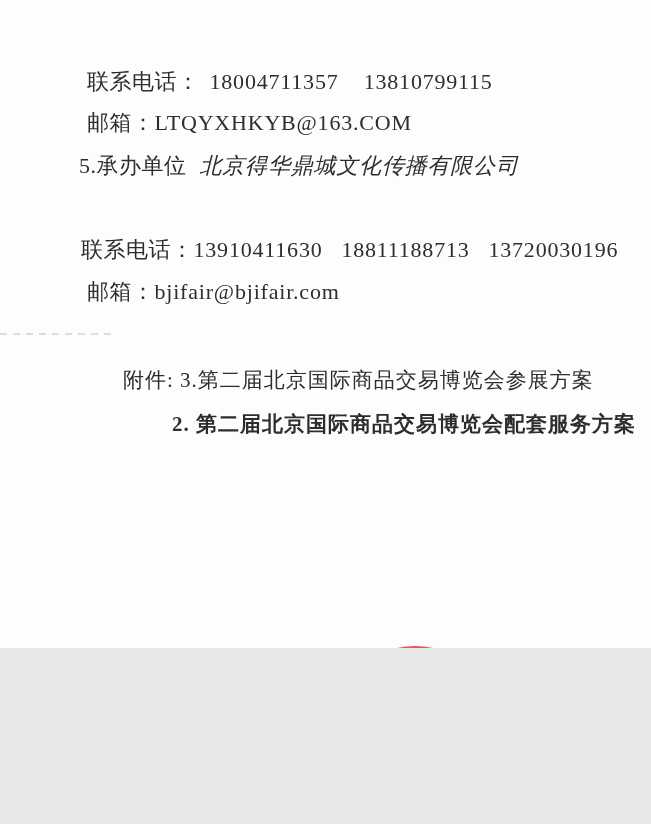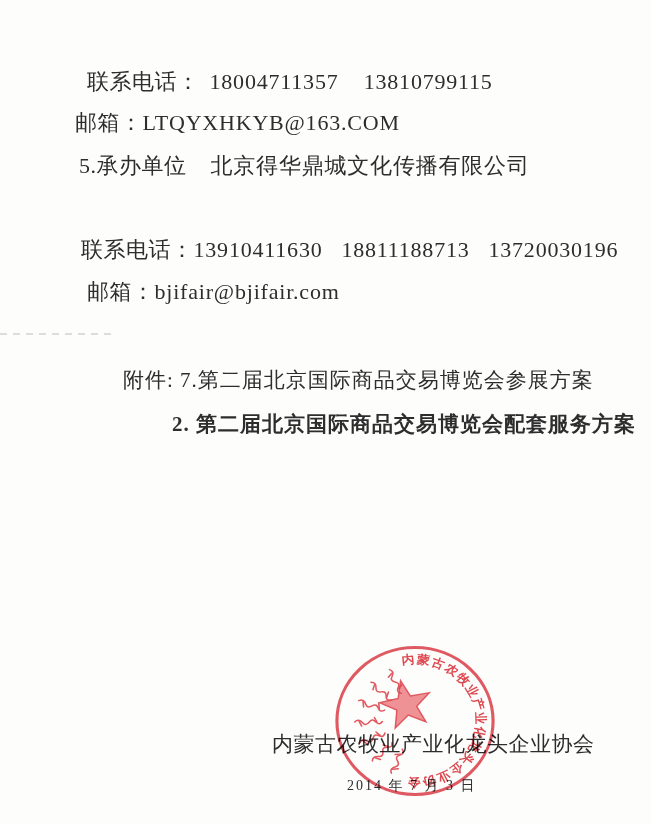--- a/index.html
+++ b/index.html
@@ -1,19 +1,19 @@
 <!DOCTYPE html>
 <html><head>
 <meta charset="utf-8">
 <style>
   html, body { margin: 0; padding: 0; background: #e8e8e8; }
   .page {
     position: relative;
     width: 651px;
-    height: 824px;
+    height: 648px;
     margin: 0 auto;
     background: #fdfdfc;
     overflow: hidden;
     font-family: "Liberation Serif", "DejaVu Serif", serif;
     color: #2d2d2d;
   }
   .line {
     position: absolute;
     white-space: pre;
     font-size: 22px;
@@ -59,41 +59,41 @@
 </style>
 </head>
 <body>
 
 <div class="page">
 
   <div class="line" style="left:63px; top:44px;">
     <span>联系电话：</span><span class="val num-val" style="margin-left:10px;">18004711357    13810799115</span>
   </div>
 
-  <div class="line" style="left:51px; top:85px;">
+  <div class="line" style="left:63px; top:85px;">
     <span>邮箱：</span><span class="val email-val">LTQYXHKYB@163.COM</span>
   </div>
 
   <div class="line" style="left:55px; top:128px;">
-    <span>5.承办单位</span><span class="val" style="margin-left:24px;">北京得华鼎城文化传播有限公司</span>
+    <span>5.承办单位</span><span class="val" style="margin-left:13px;font-style:italic;">北京得华鼎城文化传播有限公司</span>
   </div>
 
 
   <div class="line" style="left:57px; top:212px;">
     <span>联系电话：</span><span class="val num-val">13910411630   18811188713   13720030196</span>
   </div>
 
   <div class="line" style="left:63px; top:254px;">
     <span>邮箱：</span><span class="val email-val">bjifair@bjifair.com</span>
   </div>
 
   <div class="artifact"></div>
 
   <div class="line attach" style="left:98px; top:344px;">
-    <span>附件: </span><span>7.第二届北京国际商品交易博览会参展方案</span>
+    <span>附件: </span><span>3.第二届北京国际商品交易博览会参展方案</span>
   </div>
   <div class="line attach" style="left:147px; top:388px;font-weight:bold;">
     <span>2. 第二届北京国际商品交易博览会配套服务方案</span>
   </div>
 
   <div class="org-line" style="left:272px; top:733px;">内蒙古农牧业产业化龙头企业协会</div>
   <div class="date-line" style="left:347px; top:779px;">2014 年 7 月 3 日</div>
 
   <div class="seal">
     <svg viewBox="0 0 170 170" preserveAspectRatio="none">

